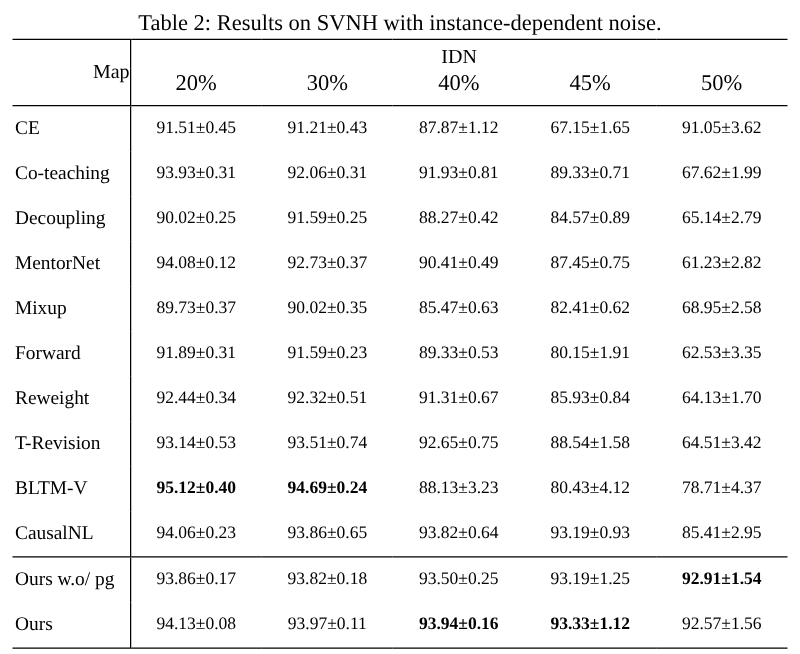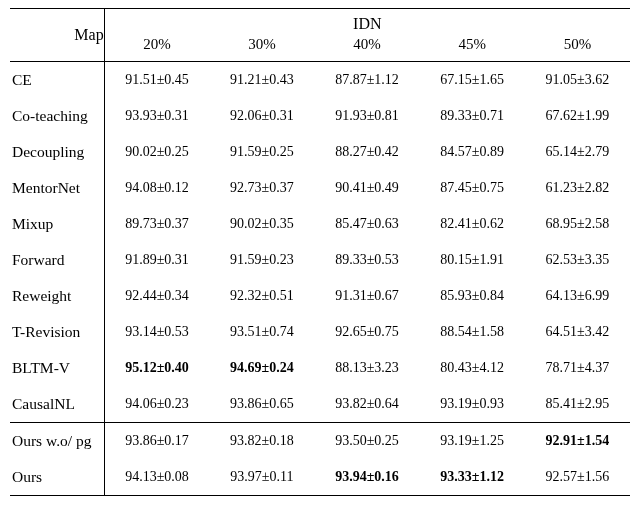--- a/index.html
+++ b/index.html
@@ -49,21 +49,21 @@
   }
   .hdr-map {
     text-align: right;
     padding-left: 2px;
     font-size: 16px;
     line-height: 1.1;
     height: 52px;
   }
   .hdr-pct {
     text-align: center;
-    font-size: 15px;
+    font-size: 18px;
     padding-bottom: 6px;
     padding-top: 0;
   }
   .method-cell {
     text-align: left;
     font-size: 15.5px;
     padding: 9px 2px 9px 2px;
     white-space: nowrap;
   }
   .val-cell {
@@ -75,20 +75,21 @@
   .val-cell.bold {
     font-weight: bold;
   }
   col.cmap  { width: 94px; }
   col.cval  { width: 105px; }
 </style>
 </head>
 <body>
 <div class="wrap">
 
+<div class="caption">Table 2: Results on SVNH with instance-dependent noise.</div>
 
 <table>
   <colgroup>
     <col class="cmap">
         <col class="cval">
         <col class="cval">
         <col class="cval">
         <col class="cval">
         <col class="cval">
   </colgroup>
@@ -153,21 +154,21 @@
           <td class="val-cell">89.33±0.53</td>
           <td class="val-cell">80.15±1.91</td>
           <td class="val-cell">62.53±3.35</td>
         </tr>
         <tr>
           <td class="method-cell vline">Reweight</td>
           <td class="val-cell">92.44±0.34</td>
           <td class="val-cell">92.32±0.51</td>
           <td class="val-cell">91.31±0.67</td>
           <td class="val-cell">85.93±0.84</td>
-          <td class="val-cell">64.13±6.99</td>
+          <td class="val-cell">64.13±1.70</td>
         </tr>
         <tr>
           <td class="method-cell vline">T-Revision</td>
           <td class="val-cell">93.14±0.53</td>
           <td class="val-cell">93.51±0.74</td>
           <td class="val-cell">92.65±0.75</td>
           <td class="val-cell">88.54±1.58</td>
           <td class="val-cell">64.51±3.42</td>
         </tr>
         <tr>

